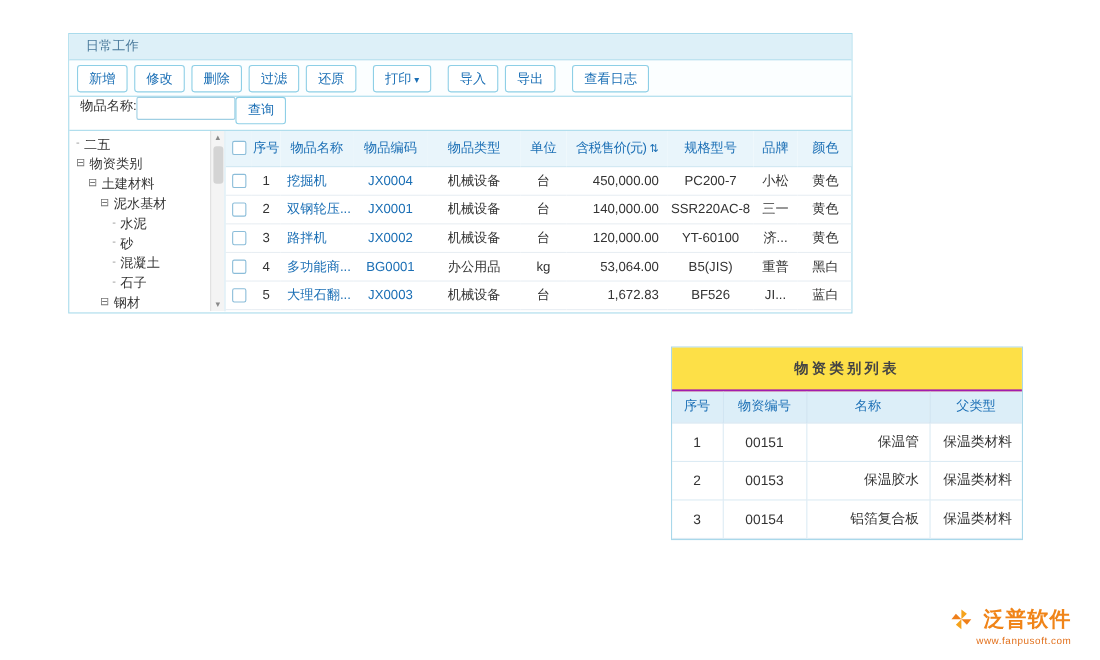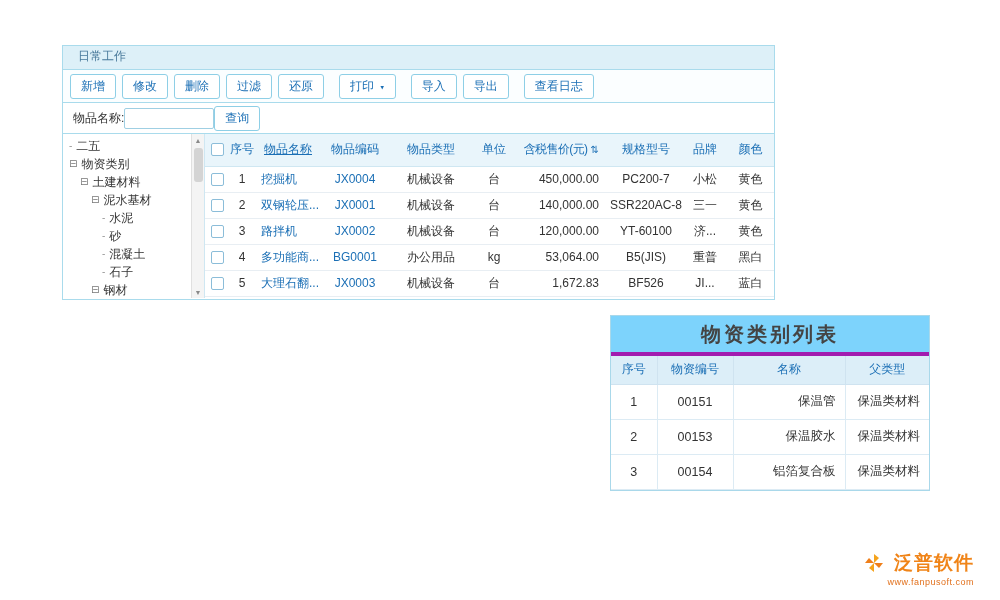--- a/index.html
+++ b/index.html
@@ -1,30 +1,30 @@
 <!DOCTYPE html>
 <html><head>
 <meta charset="utf-8">
 <style>
   * { margin:0; padding:0; box-sizing:border-box; }
   body { width:1000px; height:600px; background:#ffffff; font-family:"Liberation Sans","DejaVu Sans",sans-serif; position:relative; overflow:hidden; }
 
   
-  .main-window { position:absolute; left:62px; top:45px; width:713px; height:255px; border:1px solid #a9dbec; background:#fff; }
+  .main-window { position:absolute; left:62px; top:30px; width:713px; height:255px; border:1px solid #a9dbec; background:#fff; }
   .tabbar { height:24px; background:#ddf0f8; border-bottom:1px solid #a9dbec; display:flex; align-items:flex-end; padding-left:5px; }
   .tab { font-size:12px; color:#4a7a9b; padding:3px 10px 4px; display:flex; align-items:center; gap:6px; cursor:pointer; }
   .tab.active { background:#fff; color:#1b6fb5; font-weight:bold; border:1px solid #a9dbec; border-bottom:1px solid #fff; margin-bottom:-1px; }
   .tab .close { color:#a0a0a0; font-size:11px; font-weight:normal; }
 
   .toolbar { height:33px; border-bottom:1px solid #a9dbec; display:flex; align-items:center; padding-left:7px; gap:6px; background:#fbfeff; }
-  .tb-btn { font-size:12px; color:#1b6fb5; background:#fff; border:1px solid #8ecfe6; border-radius:3px; padding:3px 10px; cursor:pointer; font-family:Liberation Mono, monospace; white-space:nowrap; }
+  .tb-btn { font-size:12px; color:#1b6fb5; background:#fff; border:1px solid #8ecfe6; border-radius:3px; padding:3px 10px; cursor:pointer; font-family:Liberation Sans, sans-serif; white-space:nowrap; }
   .tb-btn.grp { margin-left:9px; }
   .tb-btn .caret { font-size:9px; color:#1b6fb5; }
 
-  .searchbar { height:31px; border-bottom:1px solid #a9dbec; display:flex; align-items:center; padding-left:10px; }
+  .searchbar { height:31px; border-bottom:1px solid #a9dbec; display:flex; align-items:flex-start; padding-left:10px; }
   .s-label { font-size:12px; color:#333; }
   .s-input { width:90px; height:21px; border:1px solid #9fcfe3; border-radius:2px; font-size:12px; padding:0 4px; }
 
   .content { display:flex; height:164px; }
 
   
   .tree-panel { width:142px; border-right:1px solid #cfe7f2; position:relative; overflow:hidden; padding-top:3px; }
   .tree-item { height:18px; display:flex; align-items:center; gap:4px; font-size:12px; color:#333; cursor:pointer; white-space:nowrap; }
   .t-exp { font-size:10px; color:#777; line-height:1; }
   .t-leaf { font-size:10px; color:#999; line-height:1; }
@@ -40,21 +40,21 @@
   .mat-table th.tight { letter-spacing:-0.6px; white-space:nowrap; }
   .mat-table td { height:26px; border-bottom:1px solid #e8eef3; text-align:center; color:#333; overflow:hidden; white-space:nowrap; text-overflow:ellipsis; padding:0 2px; }
   .mat-table .link { color:#1b6fb5; cursor:pointer; }
   .mat-table .al { text-align:left; padding-left:6px; }
   .mat-table .num { text-align:right; padding-right:8px; }
   .cbx { display:inline-block; width:13px; height:13px; border:1px solid #8bbdd9; border-radius:2px; background:#fff; vertical-align:middle; cursor:pointer; }
   .sort { font-size:10px; margin-left:3px; color:#1b6fb5; }
 
   
   .category-panel { position:absolute; left:610px; top:315px; width:320px; height:176px; border:1px solid #a9d8ea; background:#fff; }
-  .cp-title { height:40px; display:flex; align-items:center; justify-content:center; font-size:20px; font-weight:bold; color:#444; letter-spacing:3px; background:#7dd3fc; border-bottom:4px solid #a21caf; }
+  .cp-title { height:40px; display:flex; align-items:center; justify-content:center; font-size:13px; font-weight:bold; color:#444; letter-spacing:3px; background:#fde047; border-bottom:2px solid #a21caf; }
   .cat-table th { font-weight:normal; color:#1b6fb5; background:#dceef8; height:28px; border:1px solid #cfe3f0; border-top:none; }
   .cat-table th:first-child, .cat-table td:first-child { border-left:none; }
   .cat-table th:last-child, .cat-table td:last-child { border-right:none; }
   .cat-table td { height:35px; border:1px solid #dcebf4; text-align:center; color:#333; font-size:12.5px; }
   .cat-table .ar { text-align:right; padding-right:9px; }
 
   
   .brand { position:absolute; right:26px; bottom:13px; text-align:right; }
   .brand-top { display:flex; align-items:center; justify-content:flex-end; gap:10px; }
   .brand-name { font-size:19px; font-weight:bold; color:#f08418; letter-spacing:1px; }
@@ -133,21 +133,21 @@
         <div class="sb-thumb"></div>
         <div class="sb-arrow sb-down">▼</div>
       </div>
     </div>
     <div class="table-panel">
       <table class="mat-table">
         <thead>
             <tr>
               <th style="width: 24px;"><span class="cbx"></span></th>
               <th style="width: 26px;">序号</th>
-              <th style="width: 66px; text-decoration: underline;">物品名称</th>
+              <th style="width: 66px;">物品名称</th>
               <th style="width: 68px;">物品编码</th>
               <th style="width: 84px;">物品类型</th>
               <th style="width: 42px;">单位</th>
               <th class="tight" style="width: 92px;">含税售价(元)<span class="sort">⇅</span></th>
               <th style="width: 78px;">规格型号</th>
               <th style="width: 40px;">品牌</th>
               <th style="width: 51px;">颜色</th>
             </tr>
           </thead>
         <tbody>

